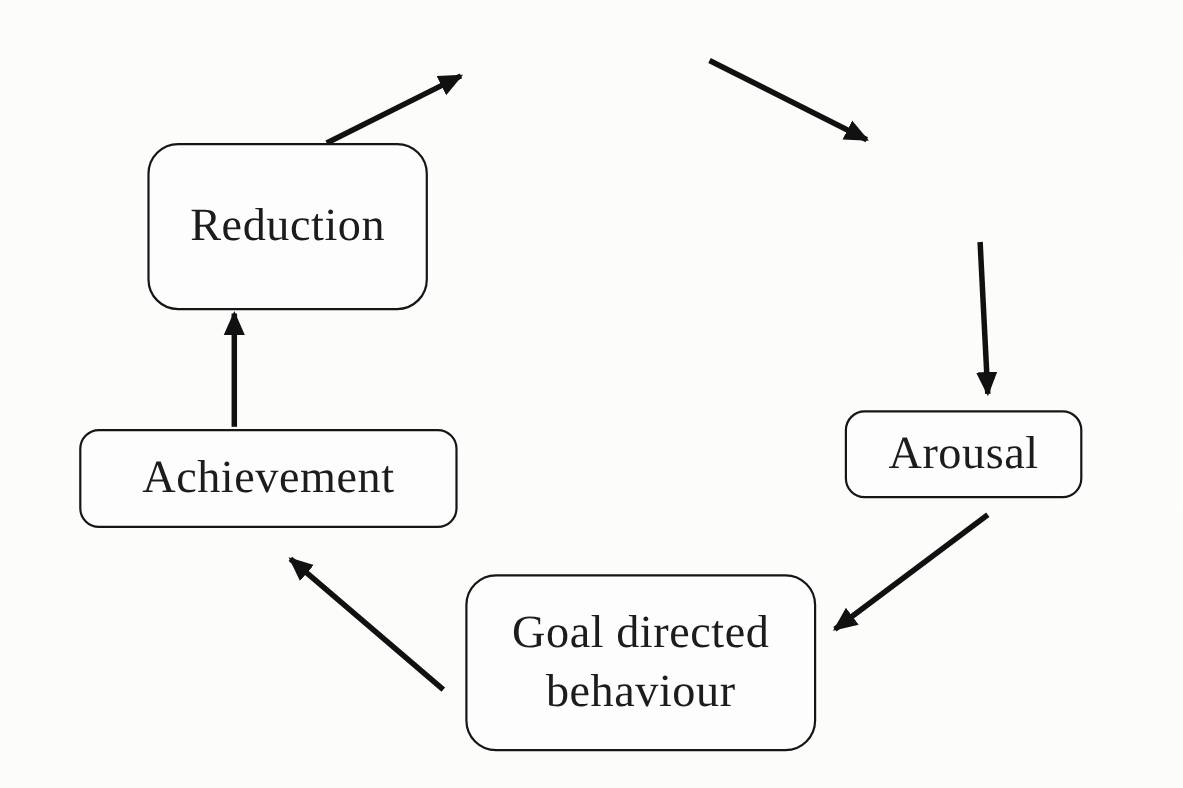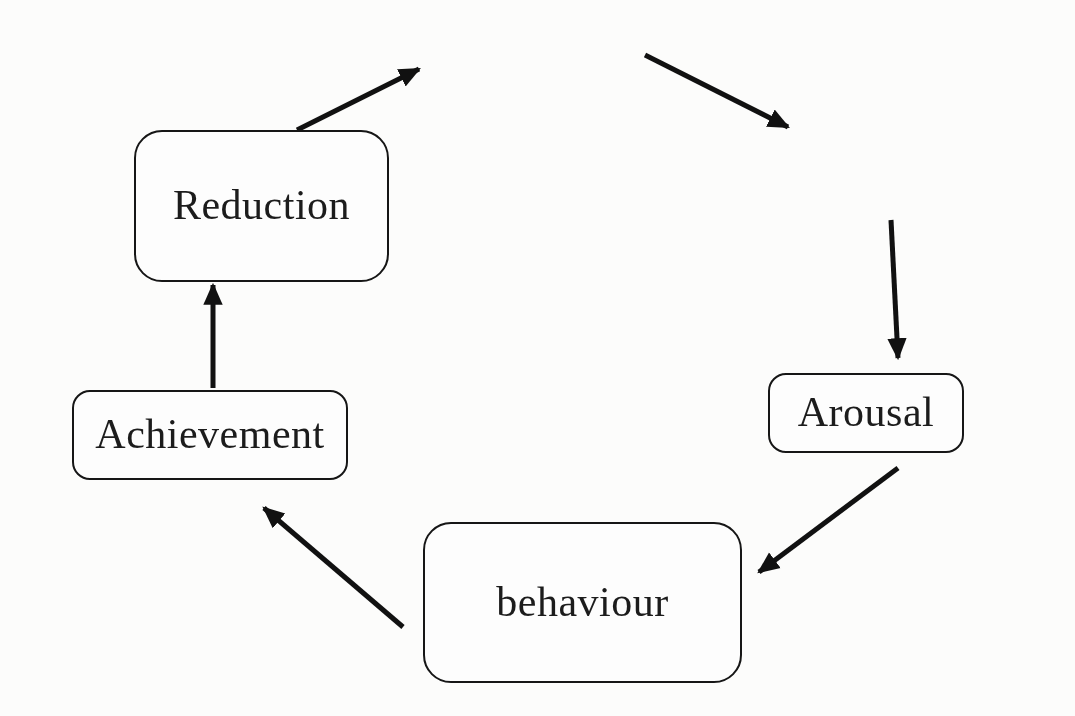--- a/index.html
+++ b/index.html
@@ -35,23 +35,23 @@
     color: #1c1c1c;
     font-size: 42px;
     line-height: 1.28;
     letter-spacing: 0.5px;
   }
   .node span { display: block; }
   .r18 { border-radius: 18px; }
   .r26 { border-radius: 28px; }
   #node-need        { left: 437px; top: 21px;  width: 200px; height: 79px;  }
   #node-drive       { left: 796px; top: 143px; width: 189px; height: 75px;  }
-  #node-arousal     { left: 768px; top: 373px; width: 196px; height: 80px;  }
+  #node-arousal     { left: 768px; top: 373px; width: 216px; height: 80px;  }
   #node-goal        { left: 423px; top: 522px; width: 319px; height: 161px; }
-  #node-achievement { left: 72px;  top: 390px; width: 276px; height: 90px;  }
+  #node-achievement { left: 72px;  top: 390px; width: 344px; height: 90px;  }
   #node-reduction   { left: 118px; top: 130px; width: 255px; height: 152px; margin-left: 16px; }
 </style>
 </head>
 <body>
 
 <div class="canvas">
 
   <svg class="edges" viewBox="0 0 1075 716" xmlns="http://www.w3.org/2000/svg">
     <defs>
       <marker id="ah" viewBox="0 0 10 10" refX="9" refY="5" markerWidth="4.4" markerHeight="4.4" orient="auto-start-reverse">
@@ -66,20 +66,21 @@
     <line x1="297" y1="130" x2="419" y2="69" stroke="#111111" stroke-width="5" marker-end="url(#ah)"></line>
   </svg>
 
 
 
   <div class="node r18" id="node-arousal">
     <span>Arousal</span>
   </div>
 
   <div class="node r26" id="node-goal">
+    <span>Goal directed</span>
     <span>behaviour</span>
   </div>
 
   <div class="node r18" id="node-achievement">
     <span>Achievement</span>
   </div>
 
   <div class="node r26" id="node-reduction">
     <span>Reduction</span>
   </div>

